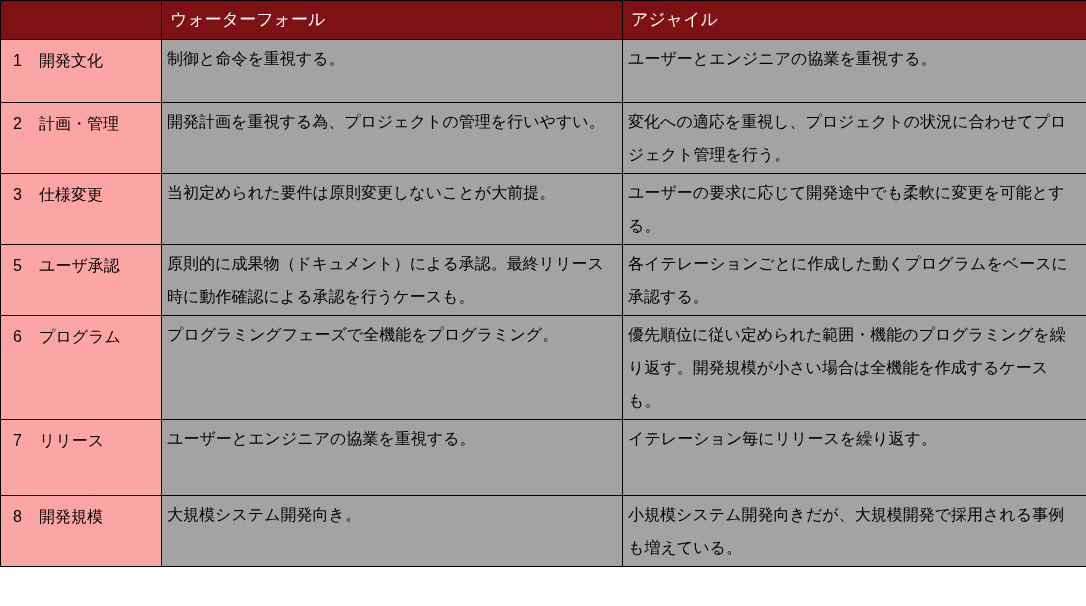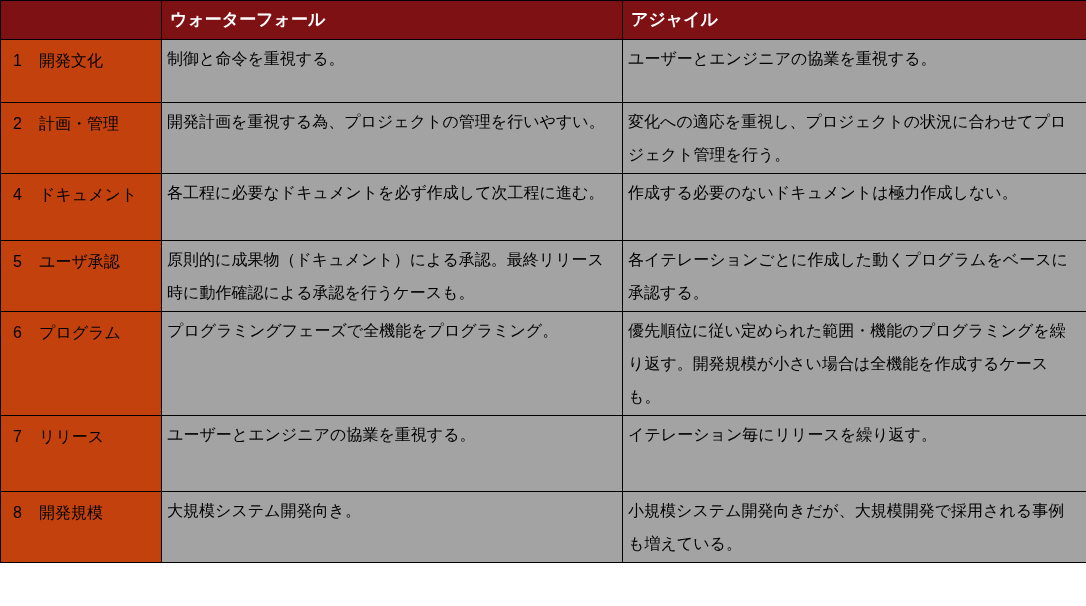--- a/index.html
+++ b/index.html
@@ -22,31 +22,31 @@
   }
   table.cmp th, table.cmp td {
     border: 1px solid #000000;
     vertical-align: top;
     overflow: hidden;
   }
   
   tr.hdr th {
     background: #7D1113;
     color: #ffffff;
-    font-weight: bold;
+    font-weight: normal;
     font-size: 17px;
     text-align: left;
     vertical-align: middle;
     padding: 4px 6px 4px 8px;
     height: 30px;
     line-height: 1.3;
   }
   
   th.lbl {
-    background: #c2410c;
+    background: #fca5a5;
     font-weight: normal;
     text-align: left;
     padding: 6px 4px 2px 12px;
     line-height: 30px;
     white-space: nowrap;
   }
   th.lbl .num {
     display: inline-block;
     min-width: 26px;
   }
@@ -88,24 +88,24 @@
       <tr class="r1">
         <th class="lbl"><span class="num">1</span><span>開発文化</span></th>
         <td class="cell">制御と命令を重視する。</td>
         <td class="cell">ユーザーとエンジニアの協業を重視する。</td>
       </tr>
       <tr class="r2">
         <th class="lbl"><span class="num">2</span><span>計画・管理</span></th>
         <td class="cell">開発計画を重視する為、プロジェクトの管理を行いやすい。</td>
         <td class="cell">変化への適応を重視し、プロジェクトの状況に合わせてプロジェクト管理を行う。</td>
       </tr>
-      <tr class="r4">
-        <th class="lbl"><span class="num">4</span><span>ドキュメント</span></th>
-        <td class="cell">各工程に必要なドキュメントを必ず作成して次工程に進む。</td>
-        <td class="cell">作成する必要のないドキュメントは極力作成しない。</td>
+      <tr class="r3">
+        <th class="lbl"><span class="num">3</span><span>仕様変更</span></th>
+        <td class="cell">当初定められた要件は原則変更しないことが大前提。</td>
+        <td class="cell">ユーザーの要求に応じて開発途中でも柔軟に変更を可能とする。</td>
       </tr>
       <tr class="r5">
         <th class="lbl"><span class="num">5</span><span>ユーザ承認</span></th>
         <td class="cell">原則的に成果物（ドキュメント）による承認。最終リリース時に動作確認による承認を行うケースも。</td>
         <td class="cell">各イテレーションごとに作成した動くプログラムをベースに承認する。</td>
       </tr>
       <tr class="r6">
         <th class="lbl"><span class="num">6</span><span>プログラム</span></th>
         <td class="cell">プログラミングフェーズで全機能をプログラミング。</td>
         <td class="cell">優先順位に従い定められた範囲・機能のプログラミングを繰り返す。開発規模が小さい場合は全機能を作成するケースも。</td>

